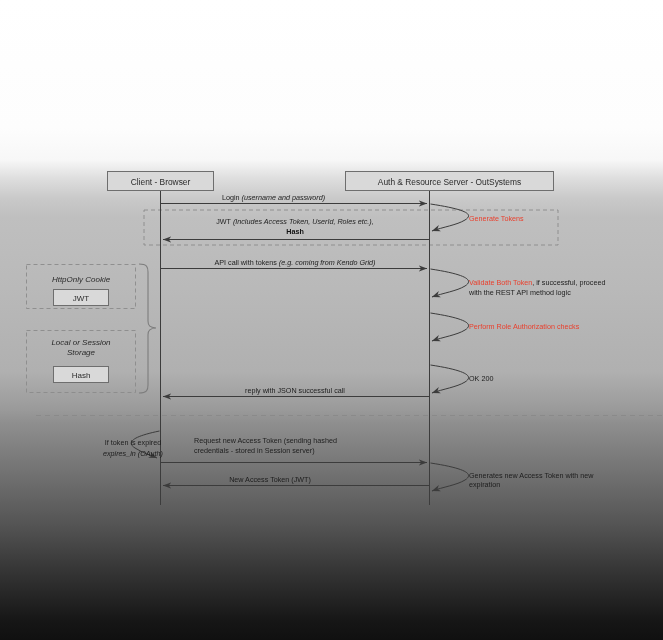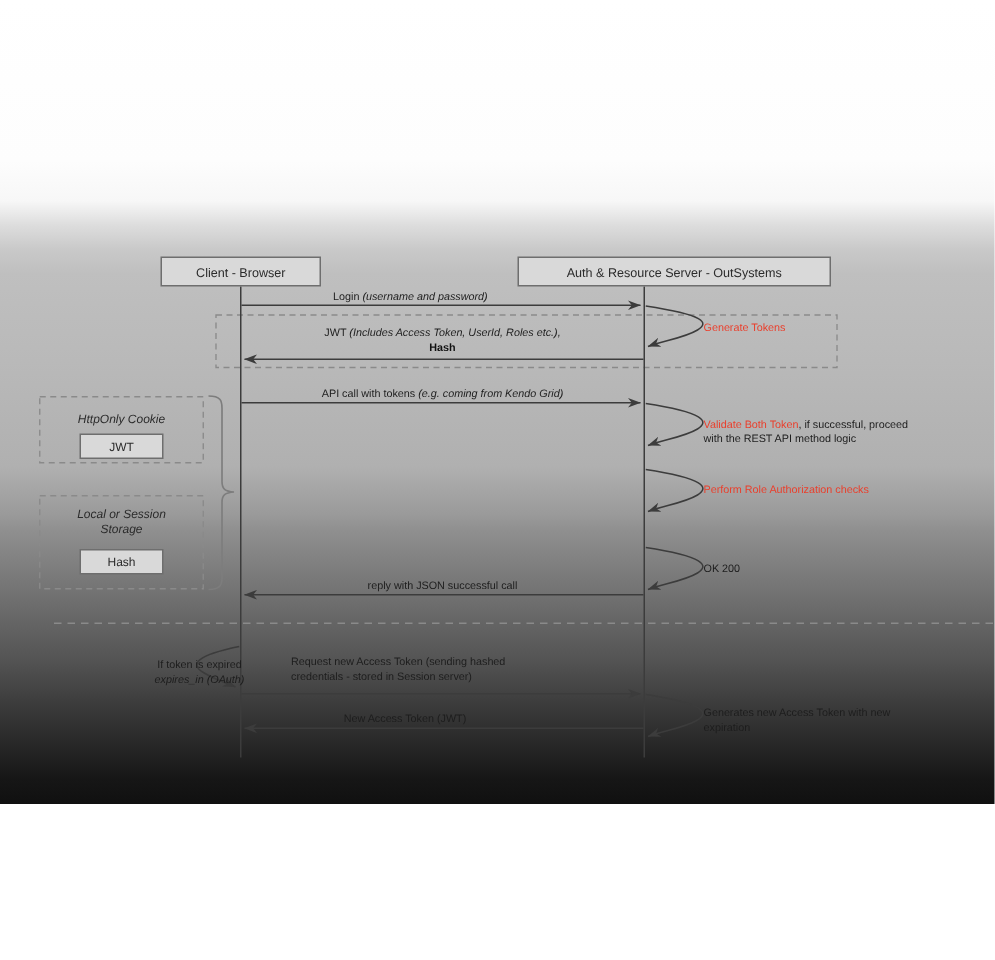--- a/index.html
+++ b/index.html
@@ -1,21 +1,21 @@
 <!DOCTYPE html>
 <html><head>
 <meta charset="utf-8">
 <style>
   html,body{margin:0;padding:0;}
   body{
     width:663px;height:640px;overflow:hidden;
     font-family:"Liberation Sans",sans-serif;
     background:#ffffff;
   }
-  #stage{position:relative;width:663px;height:536px;}
+  #stage{position:relative;width:663px;height:640px;}
   
   #bg{
     position:absolute;inset:0;
     background:linear-gradient(to bottom,
       #ffffff 0%, #fdfdfd 20%, #f7f7f7 25%,
       #dddddd 28%, #c9c9c9 31%, #bfbfbf 34%,
       #b9b9b9 45%, #b0b0b0 58%, #9a9a9a 64%,
       #8f8f8f 66%, #808080 70%, #6a6a6a 76%,
       #545454 82%, #3a3a3a 88%, #262626 93%,
       #161616 97%, #101010 100%);

